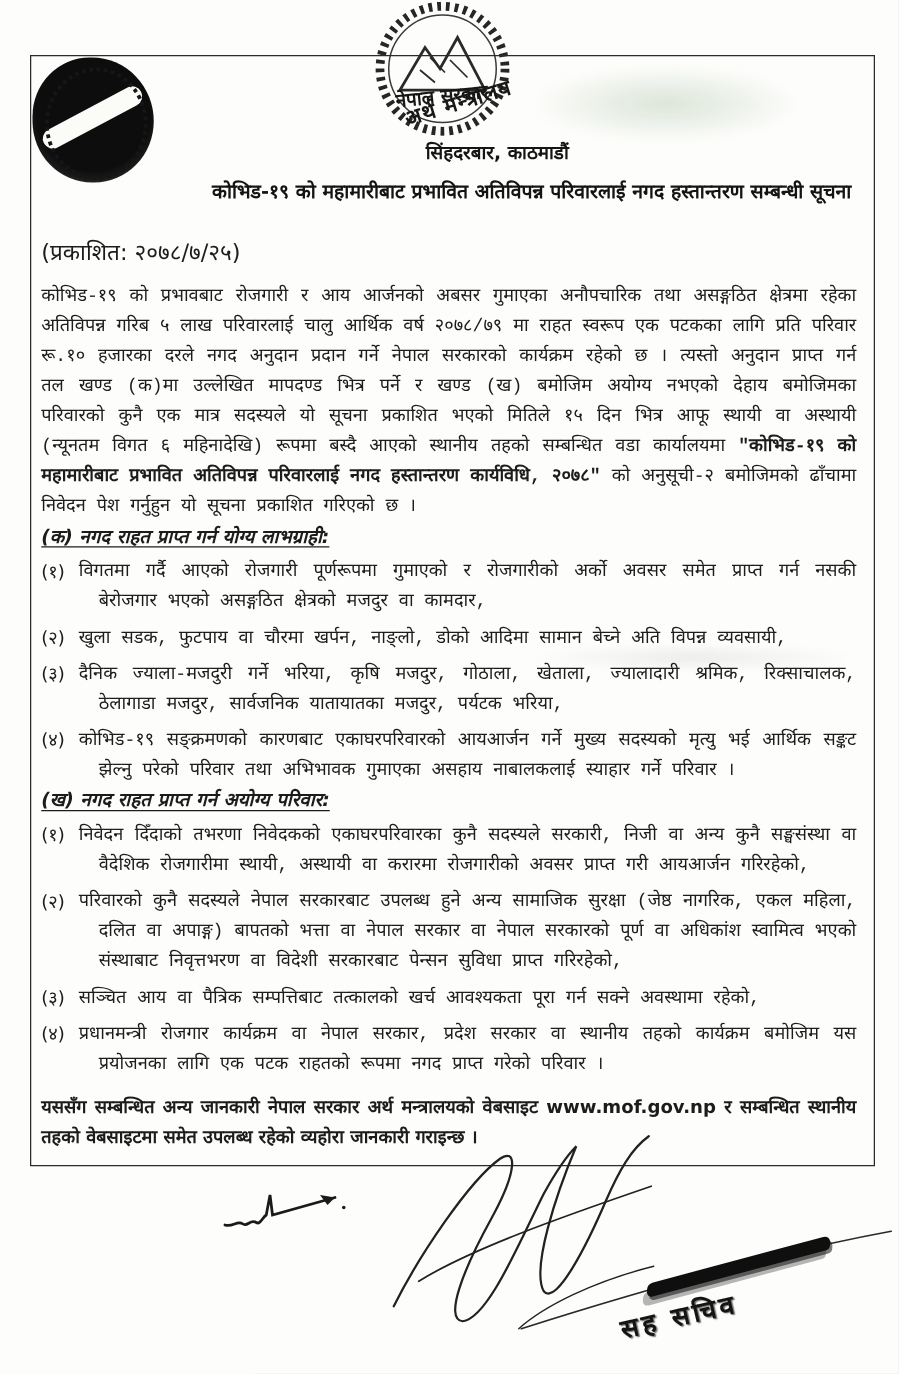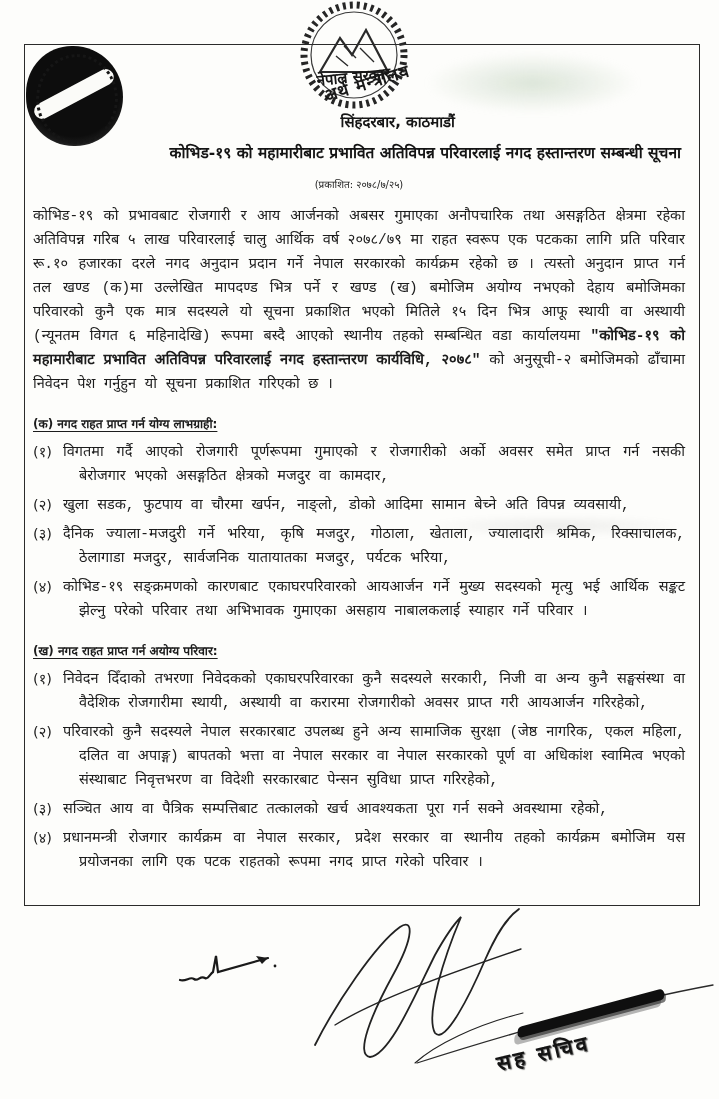--- a/index.html
+++ b/index.html
@@ -49,29 +49,29 @@
   
   .frame{
     position:absolute;left:24px;top:44px;width:676px;min-height:862px;
     border:1.6px solid #2b2b2b;box-sizing:border-box;
     padding:0 14px 10px 8px;
   }
   .title{
     margin:96px 4px 0 4px;text-align:right;
     font-weight:bold;font-size:15.5px;line-height:24px;color:#141414;
   }
-  .pubdate{margin-top:12px;text-align:center;font-size:10px;}
+  .pubdate{margin-top:24px;font-size:18px;}
   .intro{
     margin-top:13px;text-align:justify;
     font-size:14.5px;line-height:24px;font-family:Liberation Mono, monospace;
   }
   .intro .b{font-weight:bold;}
   .sec-heading{
-    margin-top:19px;font-weight:bold;font-size:12px;
-    text-decoration:underline;text-underline-offset:3px;
+    margin-top:0;font-weight:bold;font-size:15px;
+    text-decoration:underline;text-underline-offset:3px;font-style:italic;
   }
   .list{margin:8px 0 0 0;padding:0;list-style:none;}
   .list li{display:flex;margin-top:5px;font-size:14.5px;line-height:24px;}
   .list .num{flex:none;width:30px;}
   .list .txt{flex:1;text-align:justify;padding-left:16px;text-indent:-16px;font-family:Liberation Mono, monospace;}
   .footer-para{
     margin-top:10px;font-weight:bold;font-size:14.5px;line-height:24px;text-align:justify;
   }
   .footer-para .url{font-family:"DejaVu Sans","Liberation Sans",sans-serif;}
   
@@ -154,20 +154,21 @@
       <li>
           <span class="num">(३)</span>
           <div class="txt">सञ्चित आय वा पैत्रिक सम्पत्तिबाट तत्कालको खर्च आवश्यकता पूरा गर्न सक्ने अवस्थामा रहेको,</div>
         </li>
       <li>
           <span class="num">(४)</span>
           <div class="txt">प्रधानमन्त्री रोजगार कार्यक्रम वा नेपाल सरकार, प्रदेश सरकार वा स्थानीय तहको कार्यक्रम बमोजिम यस प्रयोजनका लागि एक पटक राहतको रूपमा नगद प्राप्त गरेको परिवार ।</div>
         </li>
     </ul>
 
+    <div class="footer-para"><span>यससँग सम्बन्धित अन्य जानकारी नेपाल सरकार अर्थ मन्त्रालयको वेबसाइट </span><span class="url">www.mof.gov.np</span><span> र सम्बन्धित स्थानीय तहको वेबसाइटमा समेत उपलब्ध रहेको व्यहोरा जानकारी गराइन्छ ।</span></div>
   </div>
 
   <svg class="sig-small" width="115" height="55" viewBox="0 0 115 55">
     <path d="M8 38 C14 40 18 34 22 37 C26 40 28 33 33 36 C36 38 38 32 41 30 L44 14 L46 30 L96 16" fill="none" stroke="#1a1a1a" stroke-width="2.2" stroke-linecap="round"></path>
     <path d="M96 16 L84 14 L90 22 Z" fill="#1a1a1a"></path>
     <circle cx="103" cy="24" r="1.4" fill="#1a1a1a"></circle>
   </svg>
 
   <svg class="sig-large" width="230" height="160" viewBox="0 0 230 160">
     <path d="M20 140 C40 100 80 40 105 22 C118 13 120 30 98 70 C76 110 60 150 75 152 C95 150 120 90 140 50 C150 32 158 20 166 12 C150 50 130 110 140 128 C150 140 175 90 190 55 C200 32 210 14 224 4" fill="none" stroke="#222" stroke-width="1.8" stroke-linecap="round"></path>

